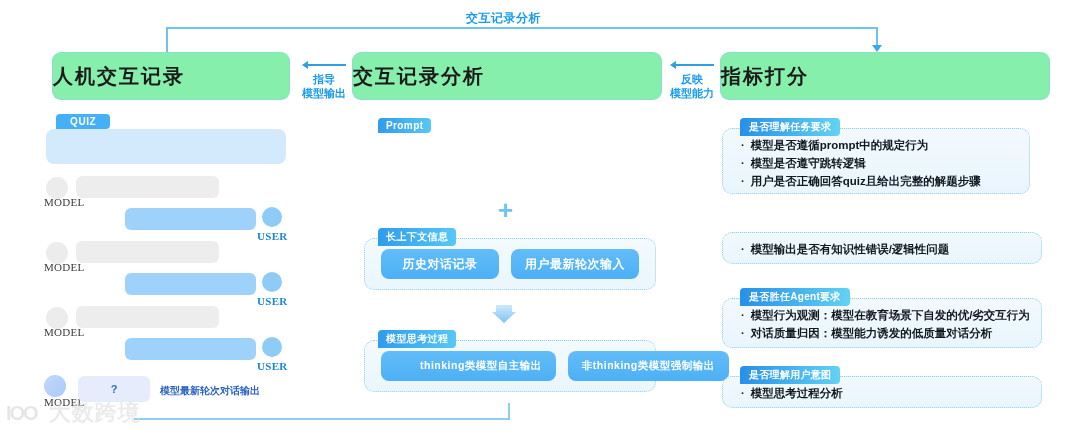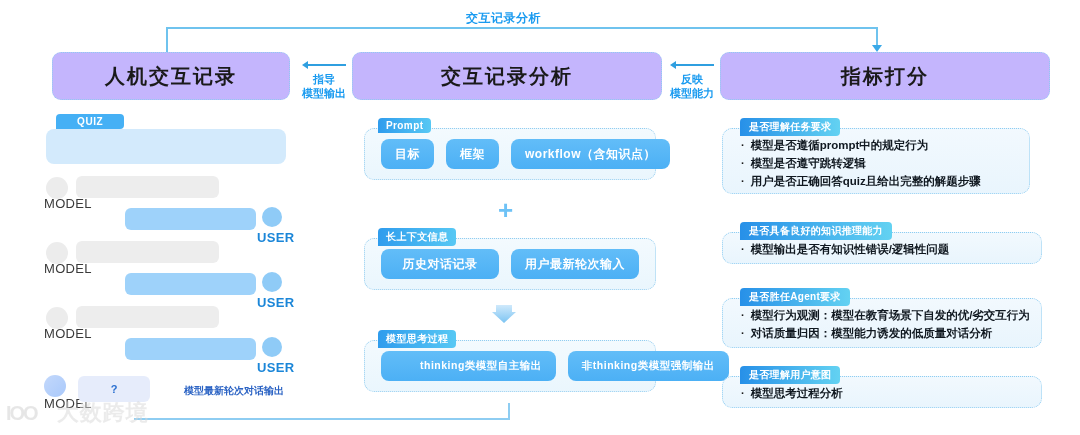--- a/index.html
+++ b/index.html
@@ -20,21 +20,21 @@
   .conn-v { position:absolute; width:2px; background:#6fc3ee; }
   .arrow-down {
     position:absolute; width:0; height:0;
     border-left:5px solid transparent; border-right:5px solid transparent;
     border-top:7px solid #3aa9e8;
   }
 
   
   .panel-head {
     position:absolute; border:1.5px dotted #8ecdf2; border-radius:9px;
-    background:#c4b5fd; display:flex; align-items:center; justify-content:center;
+    background:#86efac; display:flex; align-items:center; justify-content:flex-start;
   }
   .panel-head span {
     font-size:20px; font-weight:bold; color:#1a1a1a; letter-spacing:2px;
   }
 
   
   .side-arrow { position:absolute; display:flex; flex-direction:column; align-items:center; }
   .side-arrow .line-wrap { position:relative; width:44px; height:10px; }
   .side-arrow .ln { position:absolute; left:4px; top:4px; width:40px; height:1.6px; background:#2f9fe0; }
   .side-arrow .hd {
@@ -43,32 +43,32 @@
     border-right:6px solid #2f9fe0;
   }
   .side-arrow .txt {
     margin-top:2px; text-align:center; font-size:11px; font-weight:bold;
     color:#1a9bf0; line-height:14px; white-space:nowrap;
   }
 
   
   .quiz-tag {
     position:absolute; background:#45b0f5; color:#fff; font-size:10px;
-    font-weight:bold; border-radius:4px 4px 4px 0; padding:2px 21px;
+    font-weight:bold; border-radius:4px 4px 4px 0; padding:2px 14px;
     letter-spacing:.6px;
   }
   .quiz-body {
     position:absolute; background:#d3eafc; border-radius:8px;
   }
   .avatar-grey { position:absolute; width:22px; height:22px; border-radius:50%; background:#ececec; }
   .avatar-blue { position:absolute; width:20px; height:20px; border-radius:50%; background:#8fcbf7; }
   .avatar-last { position:absolute; width:22px; height:22px; border-radius:50%;
                  background:linear-gradient(135deg,#c3d8fb,#a9c9fb); }
   .role-label {
-    position:absolute; font-size:13px; color:#3a3a3a; letter-spacing:.3px;
+    position:absolute; font-size:11px; color:#3a3a3a; letter-spacing:.3px;font-family:Liberation Serif, serif;
   }
   .role-label.user { color:#1b86d8; font-weight:bold; }
   .bubble-grey { position:absolute; background:#ededed; border-radius:6px; }
   .bubble-blue { position:absolute; background:#9ed2fa; border-radius:6px; }
   .last-bubble {
     position:absolute; background:#e6ecfb; border-radius:6px;
     display:flex; align-items:center; justify-content:center;
   }
   .last-bubble span { font-size:11px; color:#2a6fd0; font-weight:bold; }
   .last-note {
@@ -118,21 +118,21 @@
     padding:7px 10px 7px 18px;
   }
   .m-li {
     display:flex; align-items:flex-start; gap:6px;
     font-size:11.5px; font-weight:bold; color:#101820; line-height:18px;
     white-space:nowrap;
   }
   .m-li .dot { color:#1a1a1a; font-size:11px; line-height:18px; }
 
   
-  .wm { position:absolute; left:6px; top:398px; display:flex; align-items:center; gap:20px; opacity:.5; }
+  .wm { position:absolute; left:6px; top:398px; display:flex; align-items:center; gap:12px; opacity:.5; }
   .wm-logo { font-size:20px; color:#cfcfcf; font-weight:bold; letter-spacing:-2px; }
   .wm-text { font-size:22px; color:#d8d8d8; font-weight:bold; letter-spacing:1px; }
 </style>
 </head>
 <body>
 
 <div id="root">
 
   <div class="conn-v" style="left:166px; top:27px; height:26px;"></div>
   <div class="conn-h" style="left:166px; top:27px; width:712px;"></div>
@@ -196,29 +196,24 @@
   <div class="bubble-grey" style="left:76px; top:306px; width:143px; height:22px;"></div>
   <div class="bubble-blue" style="left:125px; top:338px; width:131px; height:22px;"></div>
   <div class="avatar-blue" style="left:262px; top:337px;"></div>
   <div class="role-label user" style="left:257px; top:360px;">USER</div>
 
   <div class="avatar-last" style="left:44px; top:375px;"></div>
   <div class="role-label" style="left:44px; top:396px;">MODEL</div>
   <div class="last-bubble" style="left:78px; top:376px; width:72px; height:26px;">
     <span>?</span>
   </div>
-  <div class="last-note" style="left:160px; top:384px;margin-left:24px;">模型最新轮次对话输出</div>
+  <div class="last-note" style="left:160px; top:384px;">模型最新轮次对话输出</div>
 
   <div class="grp" style="left:364px; top:118px; width:292px; height:62px;">
     <div class="grp-tag">Prompt</div>
-    <div class="grp-box">
-      <div class="pill">目标</div>
-      <div class="pill">框架</div>
-      <div class="pill wide">workflow（含知识点）</div>
-    </div>
   </div>
 
   <div class="plus" style="left:498px; top:197px;">+</div>
 
   <div class="grp" style="left:364px; top:228px; width:292px; height:62px;">
     <div class="grp-tag">长上下文信息</div>
     <div class="grp-box">
       <div class="pill wide">历史对话记录</div>
       <div class="pill wide">用户最新轮次输入</div>
     </div>
@@ -256,21 +251,20 @@
           <span>模型是否遵守跳转逻辑</span>
         </div>
       <div class="m-li">
           <span class="dot">·</span>
           <span>用户是否正确回答quiz且给出完整的解题步骤</span>
         </div>
     </div>
   </div>
 
   <div class="m-grp" style="left:722px; top:222px; width:320px; height:42px;">
-    <div class="m-tag">是否具备良好的知识推理能力</div>
     <div class="m-box">
       <div class="m-li">
           <span class="dot">·</span>
           <span>模型输出是否有知识性错误/逻辑性问题</span>
         </div>
     </div>
   </div>
 
   <div class="m-grp" style="left:722px; top:288px; width:320px; height:60px;">
     <div class="m-tag">是否胜任Agent要求</div>

